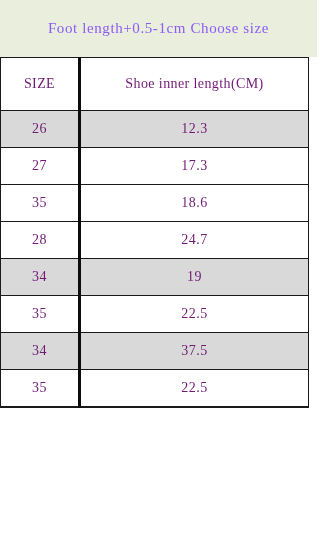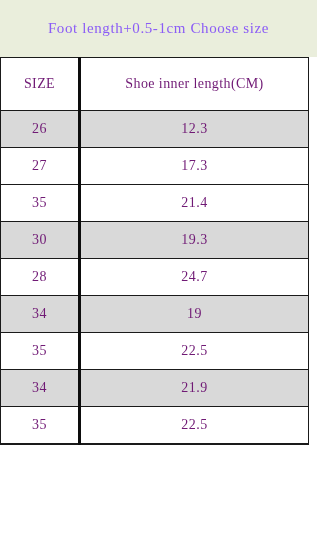--- a/index.html
+++ b/index.html
@@ -119,41 +119,37 @@
       <tr class="shaded">
             <td class="size-col">26</td>
             <td>12.3</td>
           </tr>
           <tr>
             <td class="size-col">27</td>
             <td>17.3</td>
           </tr>
           <tr>
             <td class="size-col">35</td>
-            <td>21.4</td>
-          </tr>
-          <tr class="shaded">
-            <td class="size-col">30</td>
-            <td>19.3</td>
+            <td>18.6</td>
           </tr>
           <tr>
             <td class="size-col">28</td>
             <td>24.7</td>
           </tr>
           <tr class="shaded">
             <td class="size-col">34</td>
             <td>19</td>
           </tr>
           <tr>
             <td class="size-col">35</td>
             <td>22.5</td>
           </tr>
           <tr class="shaded">
             <td class="size-col">34</td>
-            <td>21.9</td>
+            <td>37.5</td>
           </tr>
           <tr>
             <td class="size-col">35</td>
             <td>22.5</td>
           </tr>
         </tbody>
     </table>
   </div>
 
 </div>

